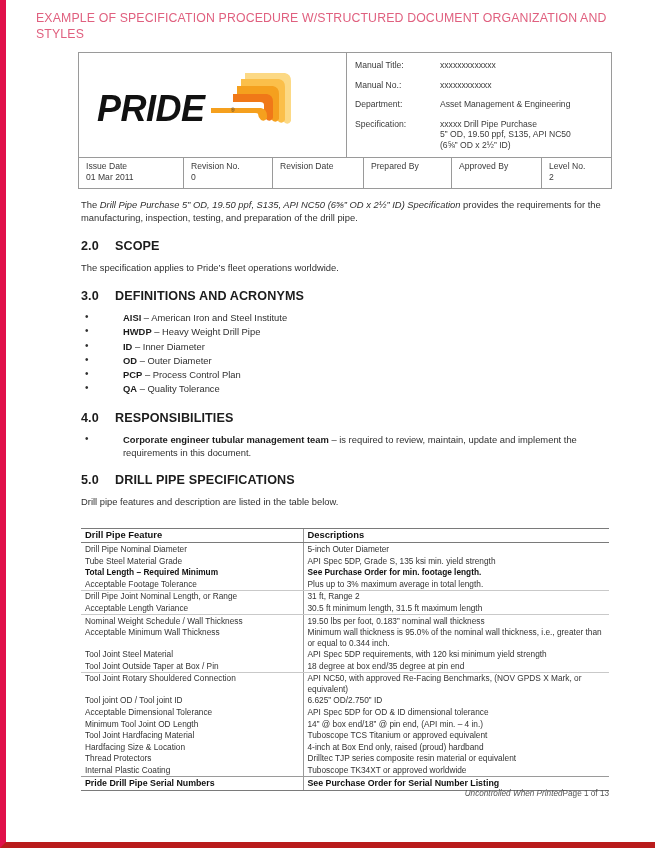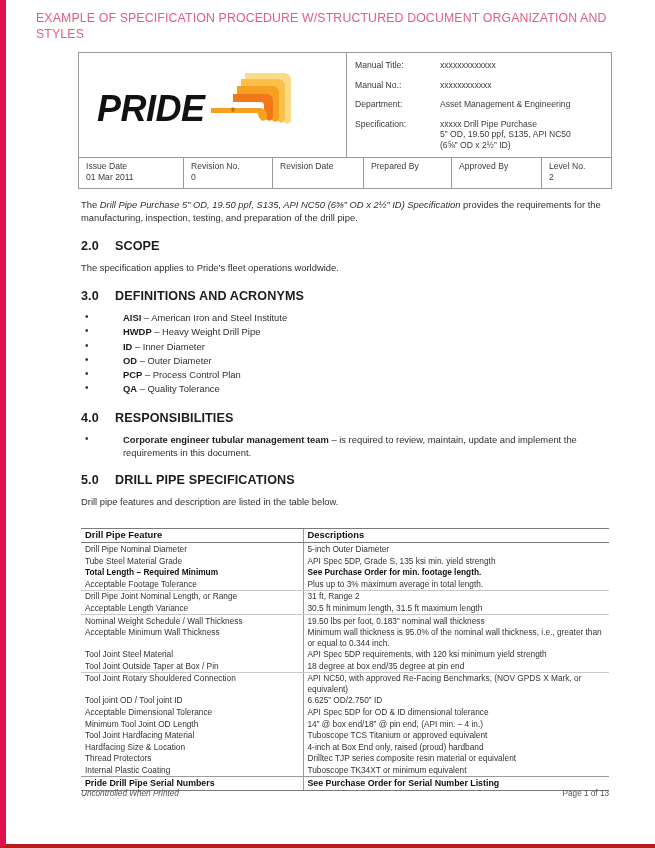--- a/index.html
+++ b/index.html
@@ -15,21 +15,21 @@
     -webkit-font-smoothing: antialiased;
   }
 
   
   #page {
     position: relative;
     width: 655px;
     height: 848px;
     box-sizing: border-box;
     border-left: 6px solid #e0104a;
-    border-bottom: 4px solid #b91c1c;
+    border-bottom: 6px solid #b91c1c;
     background: #ffffff;
     overflow: hidden;
   }
 
   
   .doc-title {
     position: absolute;
     left: 30px;
     top: 10px;
     width: 585px;
@@ -221,21 +221,21 @@
     border-top: 1px solid #7a7a7a;
   }
 
   
   .footer {
     position: absolute;
     left: 75px;
     top: 789px;
     width: 528px;
     display: flex;
-    justify-content: space-between;
+    justify-content: flex-end;
     font-size: 8.2px;
     color: #555;
   }
   .footer .left { font-style: italic; }
 </style>
 </head>
 <body>
 
 <div id="page">
 
@@ -440,21 +440,21 @@
       <tr>
           <td class="k">Hardfacing Size &amp; Location</td>
           <td>4-inch at Box End only, raised (proud) hardband</td>
         </tr>
       <tr>
           <td class="k">Thread Protectors</td>
           <td>Drilltec TJP series composite resin material or equivalent</td>
         </tr>
       <tr>
           <td class="k">Internal Plastic Coating</td>
-          <td>Tuboscope TK34XT or minimum equivalent</td>
+          <td>Tuboscope TK34XT or approved worldwide</td>
         </tr>
       <tr class="last">
           <td class="k">Pride Drill Pipe Serial Numbers</td>
           <td>See Purchase Order for Serial Number Listing</td>
         </tr>
     </tbody>
   </table>
 
   <div class="footer">
     <div class="left">Uncontrolled When Printed</div>

